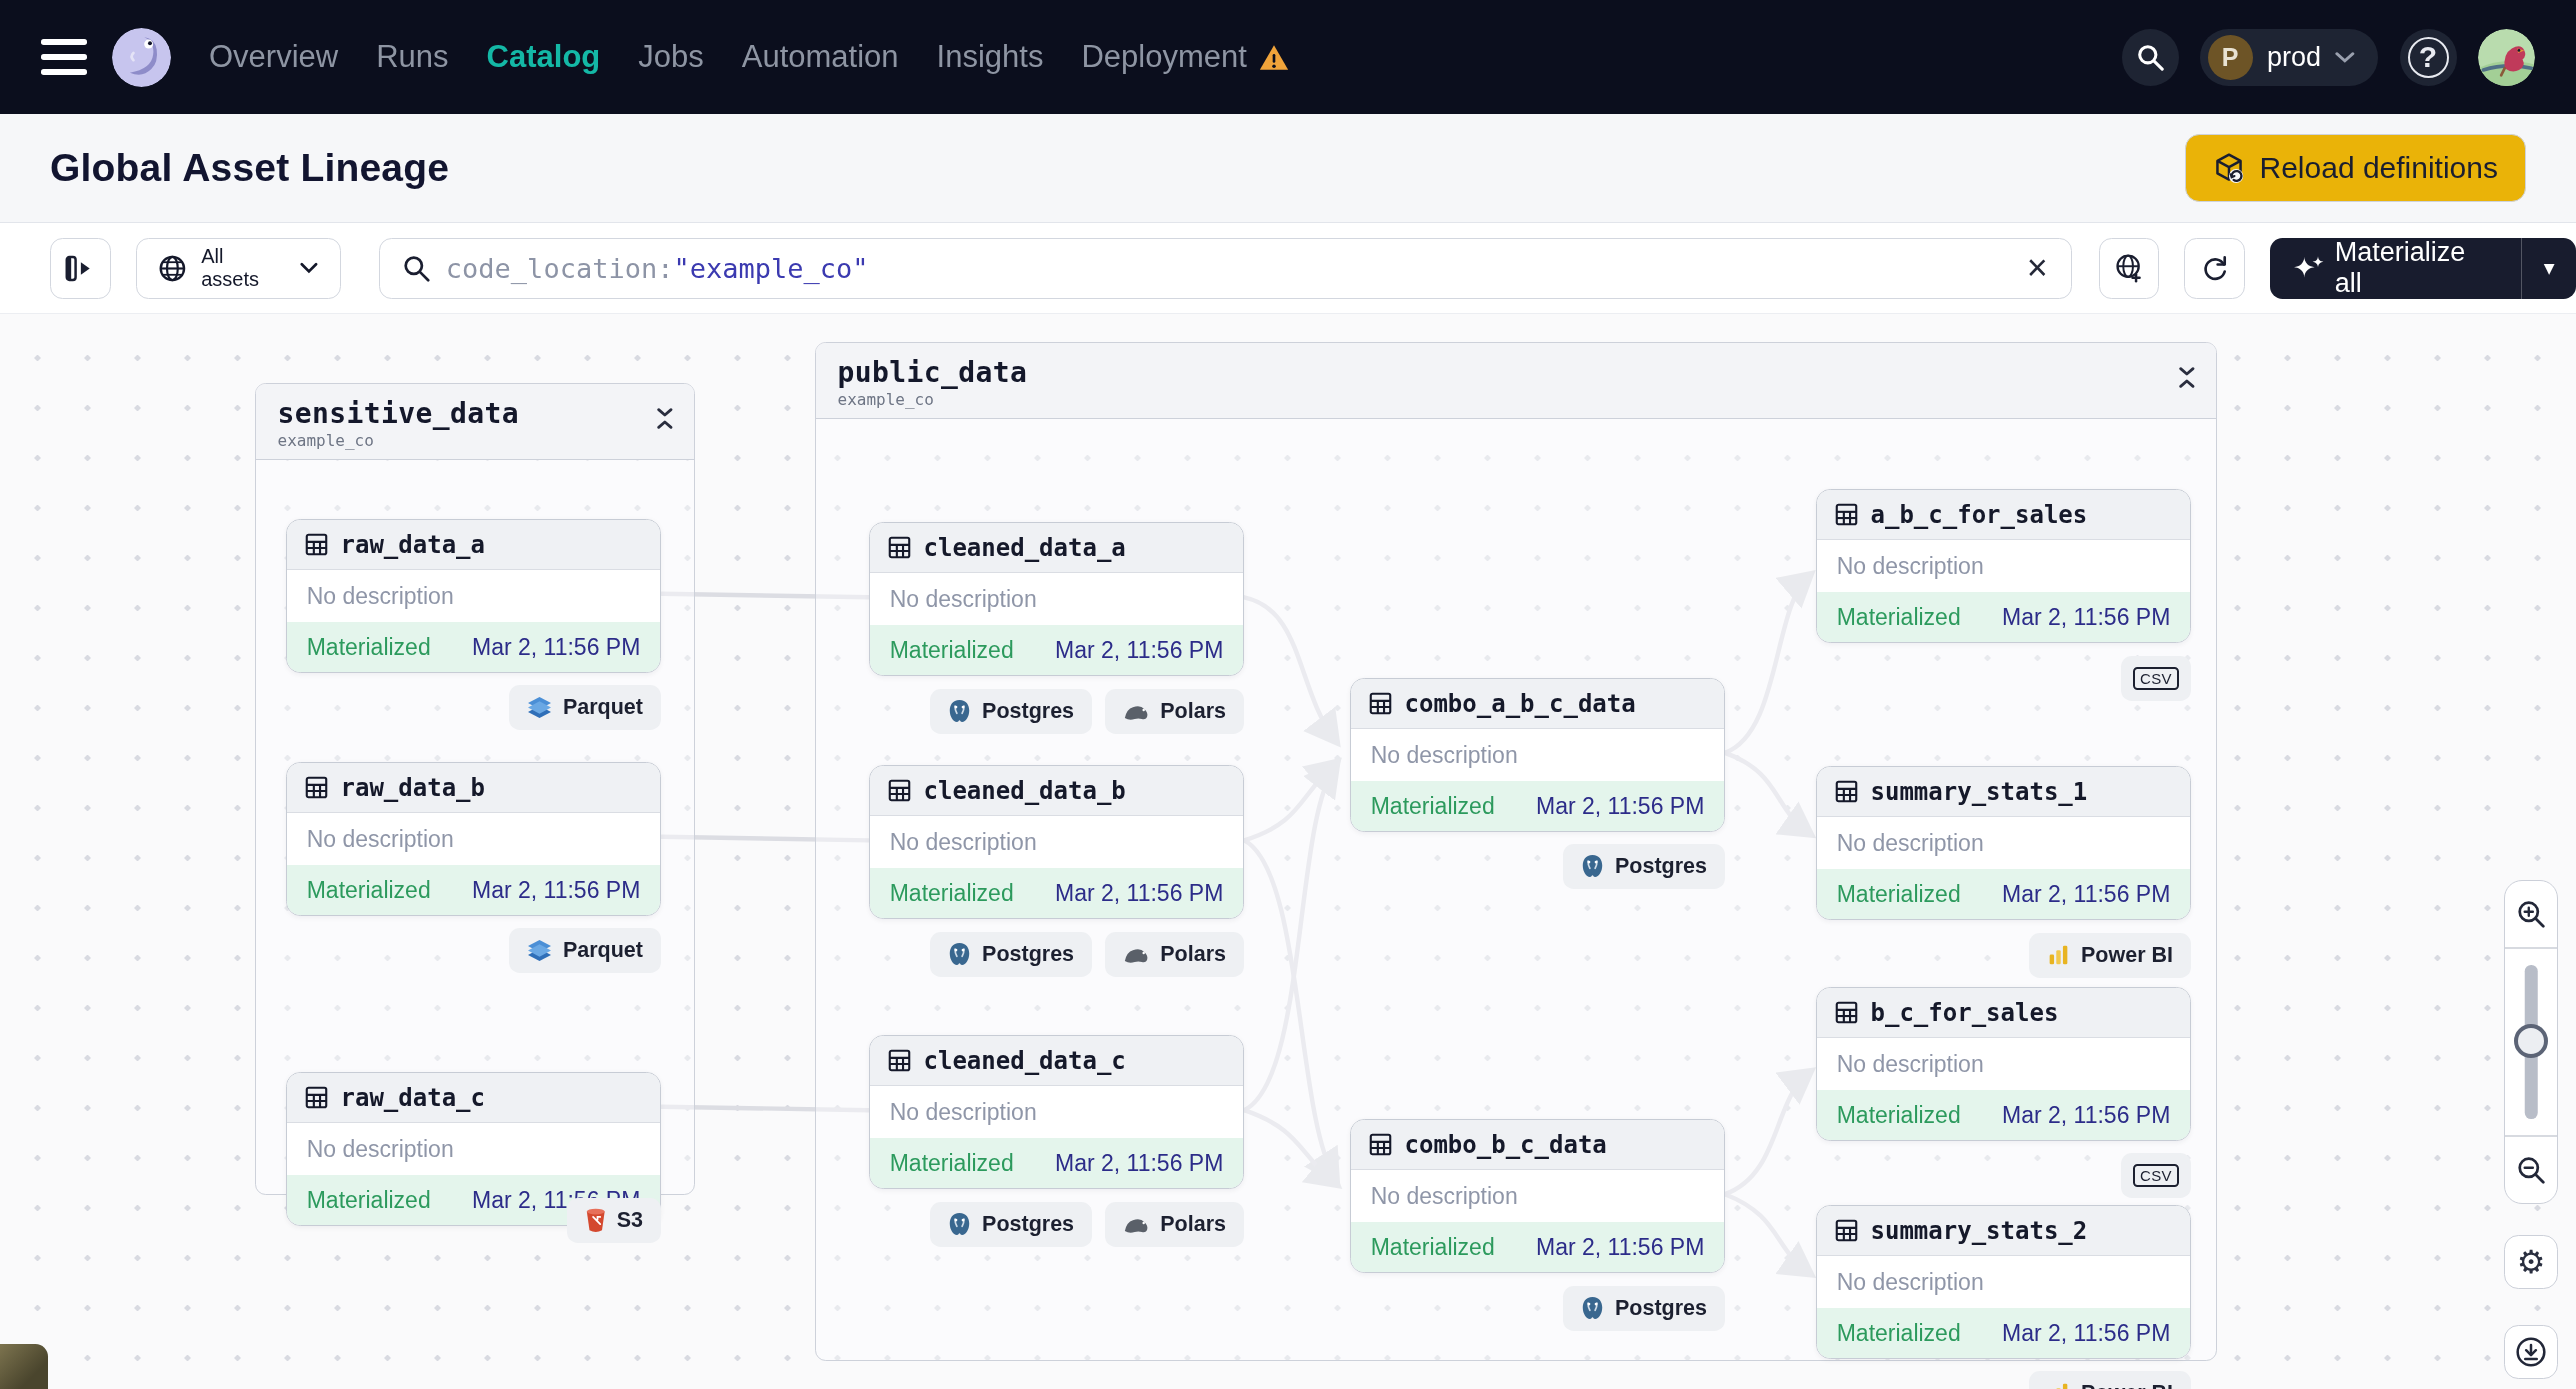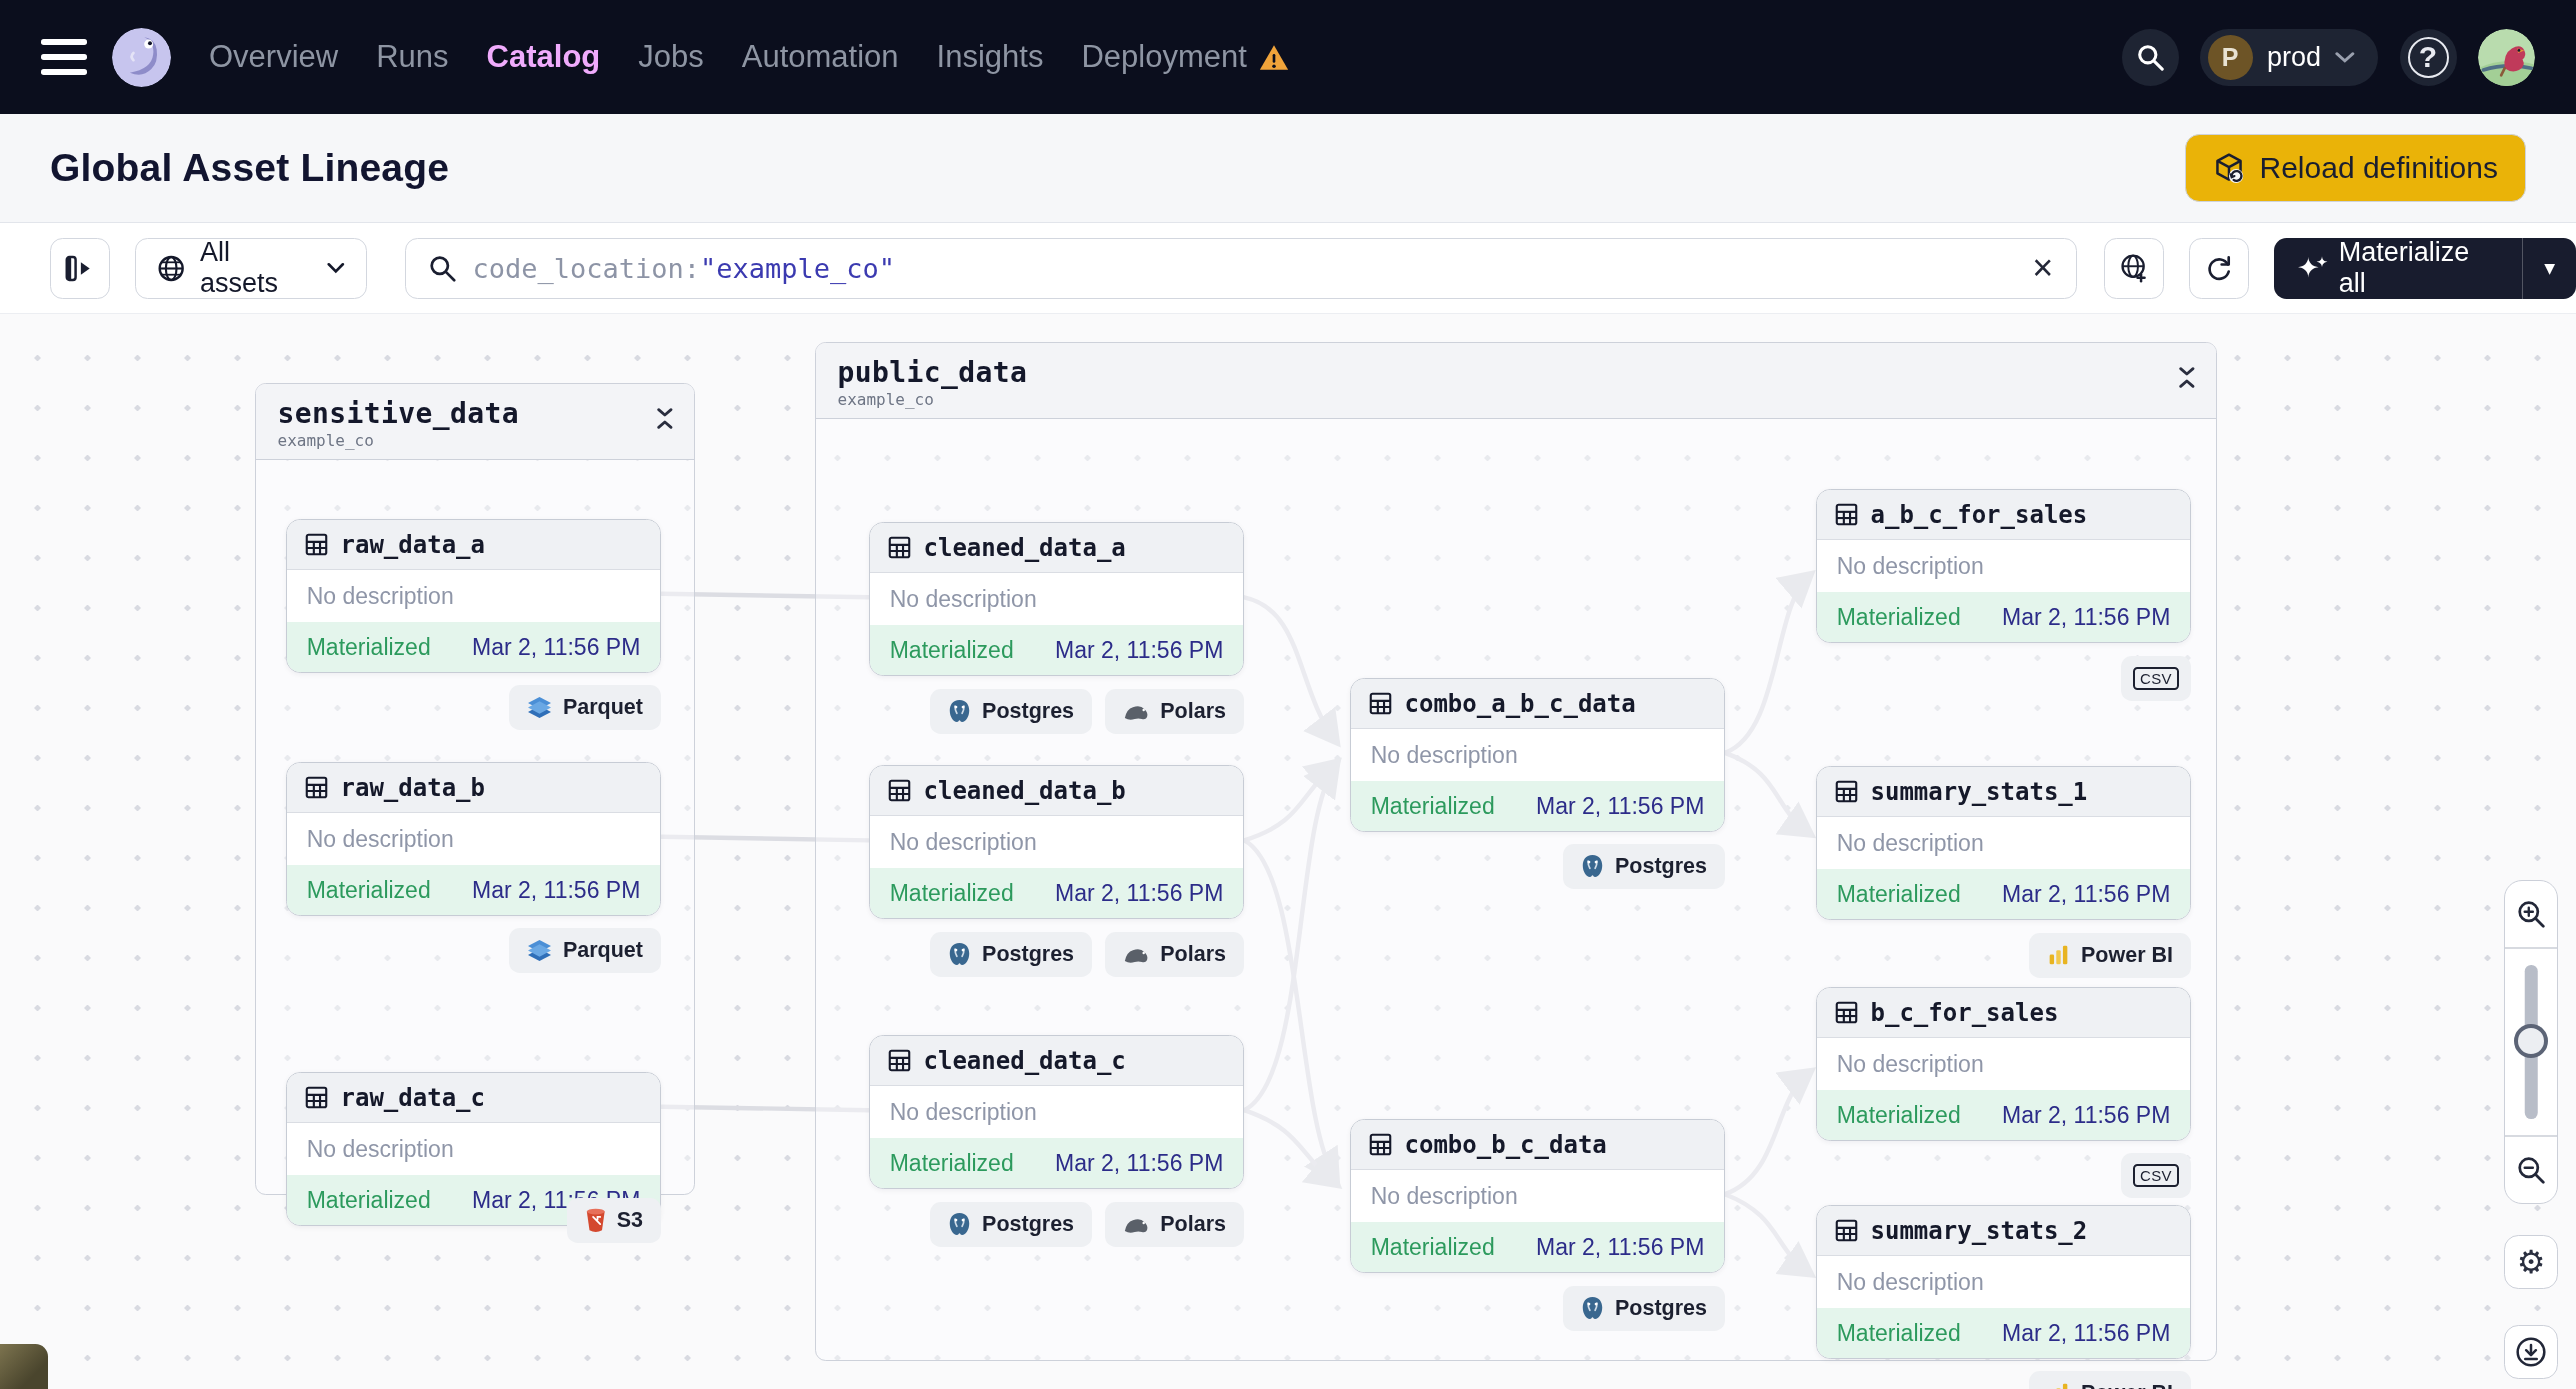--- a/index.html
+++ b/index.html
@@ -9,21 +9,21 @@
 
   
   .topnav { position:absolute; left:0; top:0; width:2576px; height:114px; background:#0b0e1d;
             display:flex; align-items:center; }
   .burger { width:46px; height:36px; margin-left:41px; display:flex; flex-direction:column;
             justify-content:space-between; cursor:pointer; }
   .burger span { display:block; height:6.3px; border-radius:2.7px; background:#ffffff; }
   .logo { width:59px; height:59px; margin-left:25px; border-radius:50%; }
   .navlinks { display:flex; align-items:center; gap:38px; margin-left:38px; }
   .navlink { font-size:31px; color:#8e95a3; cursor:pointer; }
-  .navlink.active { color:#f0abfc; font-weight:700;text-align:right; }
+  .navlink.active { color:#14b8a6; font-weight:700;text-align:right; }
   .nav-deploy { display:flex; align-items:center; gap:12.5px; }
   .nav-right { margin-left:auto; display:flex; align-items:center; gap:21.5px; margin-right:41px; }
   .navcircle { width:57px; height:57px; border-radius:50%; background:#1e2433; display:flex;
                align-items:center; justify-content:center; cursor:pointer; }
   .prodpill { height:57px; border-radius:29px; background:#1e2433; display:flex; align-items:center;
               padding:0 23px 0 7.2px; gap:14.3px; cursor:pointer; }
   .prodavatar { width:45px; height:45px; border-radius:50%; background:#6d5426; color:#e8e2d2;
                 font-size:25px; font-weight:700; display:flex; align-items:center; justify-content:center; }
   .prodlabel { color:#ffffff; font-size:27px; }
   .helpmark { color:#e8eaf0; font-size:30px; font-weight:700; width:41px; height:41px; border:2.7px solid #e8eaf0;
@@ -38,21 +38,21 @@
                background:#eab308; display:flex; align-items:center; gap:14.3px; padding:0 27px;
                font-size:30px; color:#1a1e30; cursor:pointer; }
 
   
   .toolbar { position:absolute; left:0; top:223px; width:2576px; height:91px; background:#ffffff;
              border-bottom:1.8px solid #eceef2; display:flex; align-items:center; }
   .tbtn { height:61px; border:1.8px solid #d3d7df; border-radius:12.5px; background:#ffffff;
           display:flex; align-items:center; justify-content:center; cursor:pointer; }
   .sq { width:61px; }
   .togglebtn { margin-left:50px; }
-  .allassets { margin-left:25px; padding:0 21.5px; gap:14.3px; font-size:27px; color:#14182a; }
+  .allassets { margin-left:25px; padding:0 21.5px; gap:14.3px; font-size:20px; color:#14182a; }
   .searchbox { margin-left:38px; width:1703px; height:61px; border:1.8px solid #d3d7df; border-radius:12.5px;
                background:#ffffff; display:flex; align-items:center; padding:0 23px; gap:16px; }
   .searchtext { font-size:27px; flex:1; display:flex; }
   .searchprefix { color:#8d94a6; }
   .searchvalue { color:#3b3ab0; }
   .clearx { font-size:36px; color:#242838; cursor:pointer; line-height:1; }
   .globebtn { margin-left:27px; }
   .refreshbtn { margin-left:25px; }
   .matbtn { margin-left:25px; height:61px; border-radius:12.5px; background:#181c2e; color:#ffffff;
             display:flex; align-items:center; cursor:pointer; }

